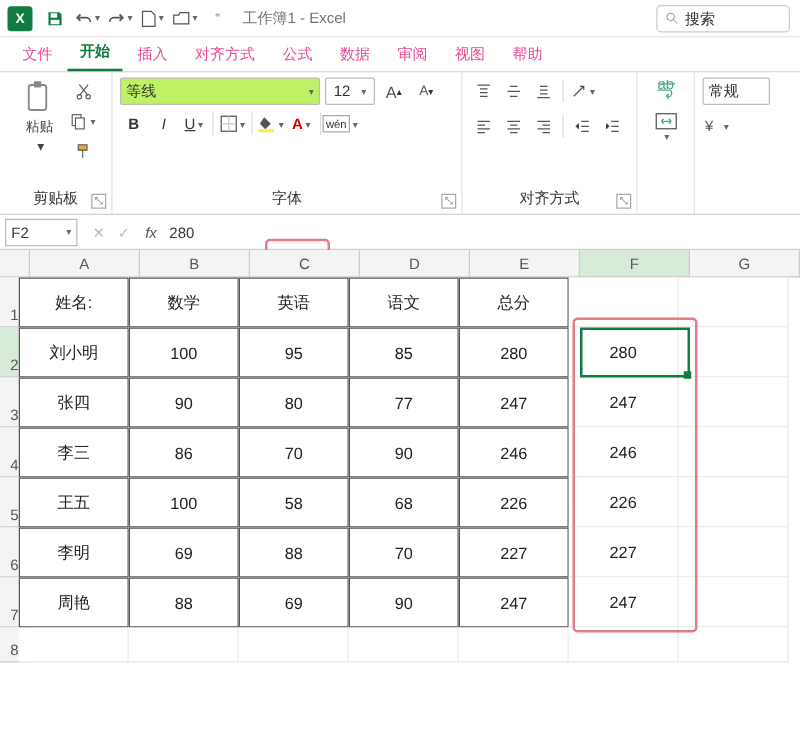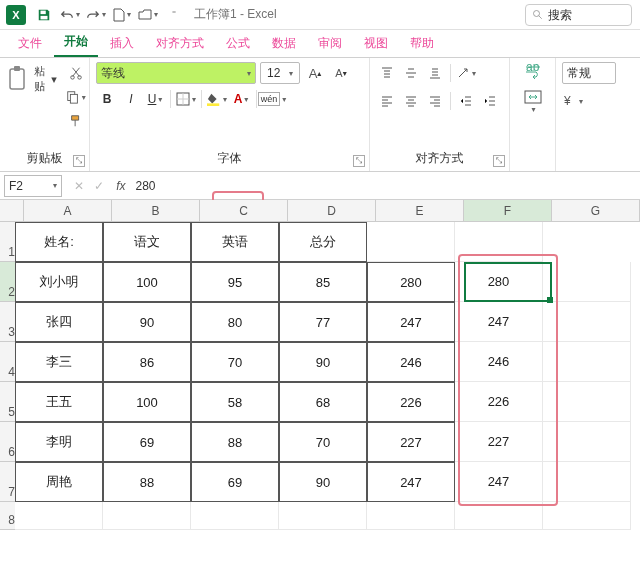--- a/index.html
+++ b/index.html
@@ -12,21 +12,21 @@
 .search-box{position:absolute;right:8px;top:4px;width:107px;height:22px;border:1px solid #ccc;border-radius:4px;display:flex;align-items:center;padding:0 6px;gap:4px;color:#888}
 .tabs{height:28px;background:#fff;display:flex;align-items:flex-end;padding:0 8px;gap:2px;border-bottom:1px solid #d0d0d0}
 .tab{padding:5px 10px;color:#ec4899;font-size:12px;cursor:pointer}
 .tab.active{color:#0f7a3e;border-bottom:2px solid #107c41;font-weight:600}
 .ribbon{height:114px;background:#fff;border-bottom:1px solid #d0d0d0;display:flex}
 .group{border-right:1px solid #e4e4e4;padding:4px 6px 2px 6px;display:flex;flex-direction:column;justify-content:space-between;align-items:center}
 .group-body{display:flex;align-items:flex-start;gap:4px}
 .group-label{font-size:11px;color:#666;padding:2px 0;display:flex;align-items:center;gap:4px;width:100%;justify-content:center}
 .dialog-launcher{width:12px;height:12px;border:1px solid #aaa;font-size:8px;display:flex;align-items:center;justify-content:center;color:#666;position:absolute;right:4px;bottom:4px}
 .group{position:relative}
-.big-btn{display:flex;flex-direction:row;align-items:center;gap:2px;padding:2px 4px;min-width:40px}
+.big-btn{display:flex;flex-direction:column;align-items:center;gap:2px;padding:2px 4px;min-width:40px}
 .big-btn .icn{width:28px;height:28px;display:flex;align-items:center;justify-content:center}
 .big-btn span{font-size:11px;color:#444}
 .small-col{display:flex;flex-direction:column;gap:2px}
 .small-btn{width:22px;height:22px;display:flex;align-items:center;justify-content:center;color:#555;border-radius:2px}
 .font-row{display:flex;align-items:center;gap:4px;margin-bottom:4px}
 .font-select{width:160px;height:22px;border:1px solid #bbb;border-radius:2px;padding:0 4px;display:flex;align-items:center;justify-content:space-between;background:#bef264}
 .size-select{width:40px;height:22px;border:1px solid #bbb;border-radius:2px;padding:0 6px;display:flex;align-items:center;justify-content:space-between;background:#fff}
 .btn-row{display:flex;gap:2px;align-items:center}
 .caret{font-size:8px;color:#666;margin-left:2px}
 .divider{width:1px;height:18px;background:#ddd;margin:0 2px}
@@ -348,22 +348,23 @@
     <div class="rh">3</div>
     <div class="rh">4</div>
     <div class="rh">5</div>
     <div class="rh">6</div>
     <div class="rh">7</div>
     <div class="rh short">8</div>
   </div>
   <div class="cells">
     <div class="row">
       <div class="cell bordered">姓名:</div>
+      <div class="cell bordered">数学</div>
+      <div class="cell bordered">英语</div>
       <div class="cell bordered">语文</div>
-      <div class="cell bordered">英语</div>
       <div class="cell bordered">总分</div>
       <div class="cell"></div>
       <div class="cell"></div>
     </div>
     <div class="row">
       <div class="cell bordered">刘小明</div>
       <div class="cell bordered">100</div>
       <div class="cell bordered">95</div>
       <div class="cell bordered">85</div>
       <div class="cell bordered">280</div>

